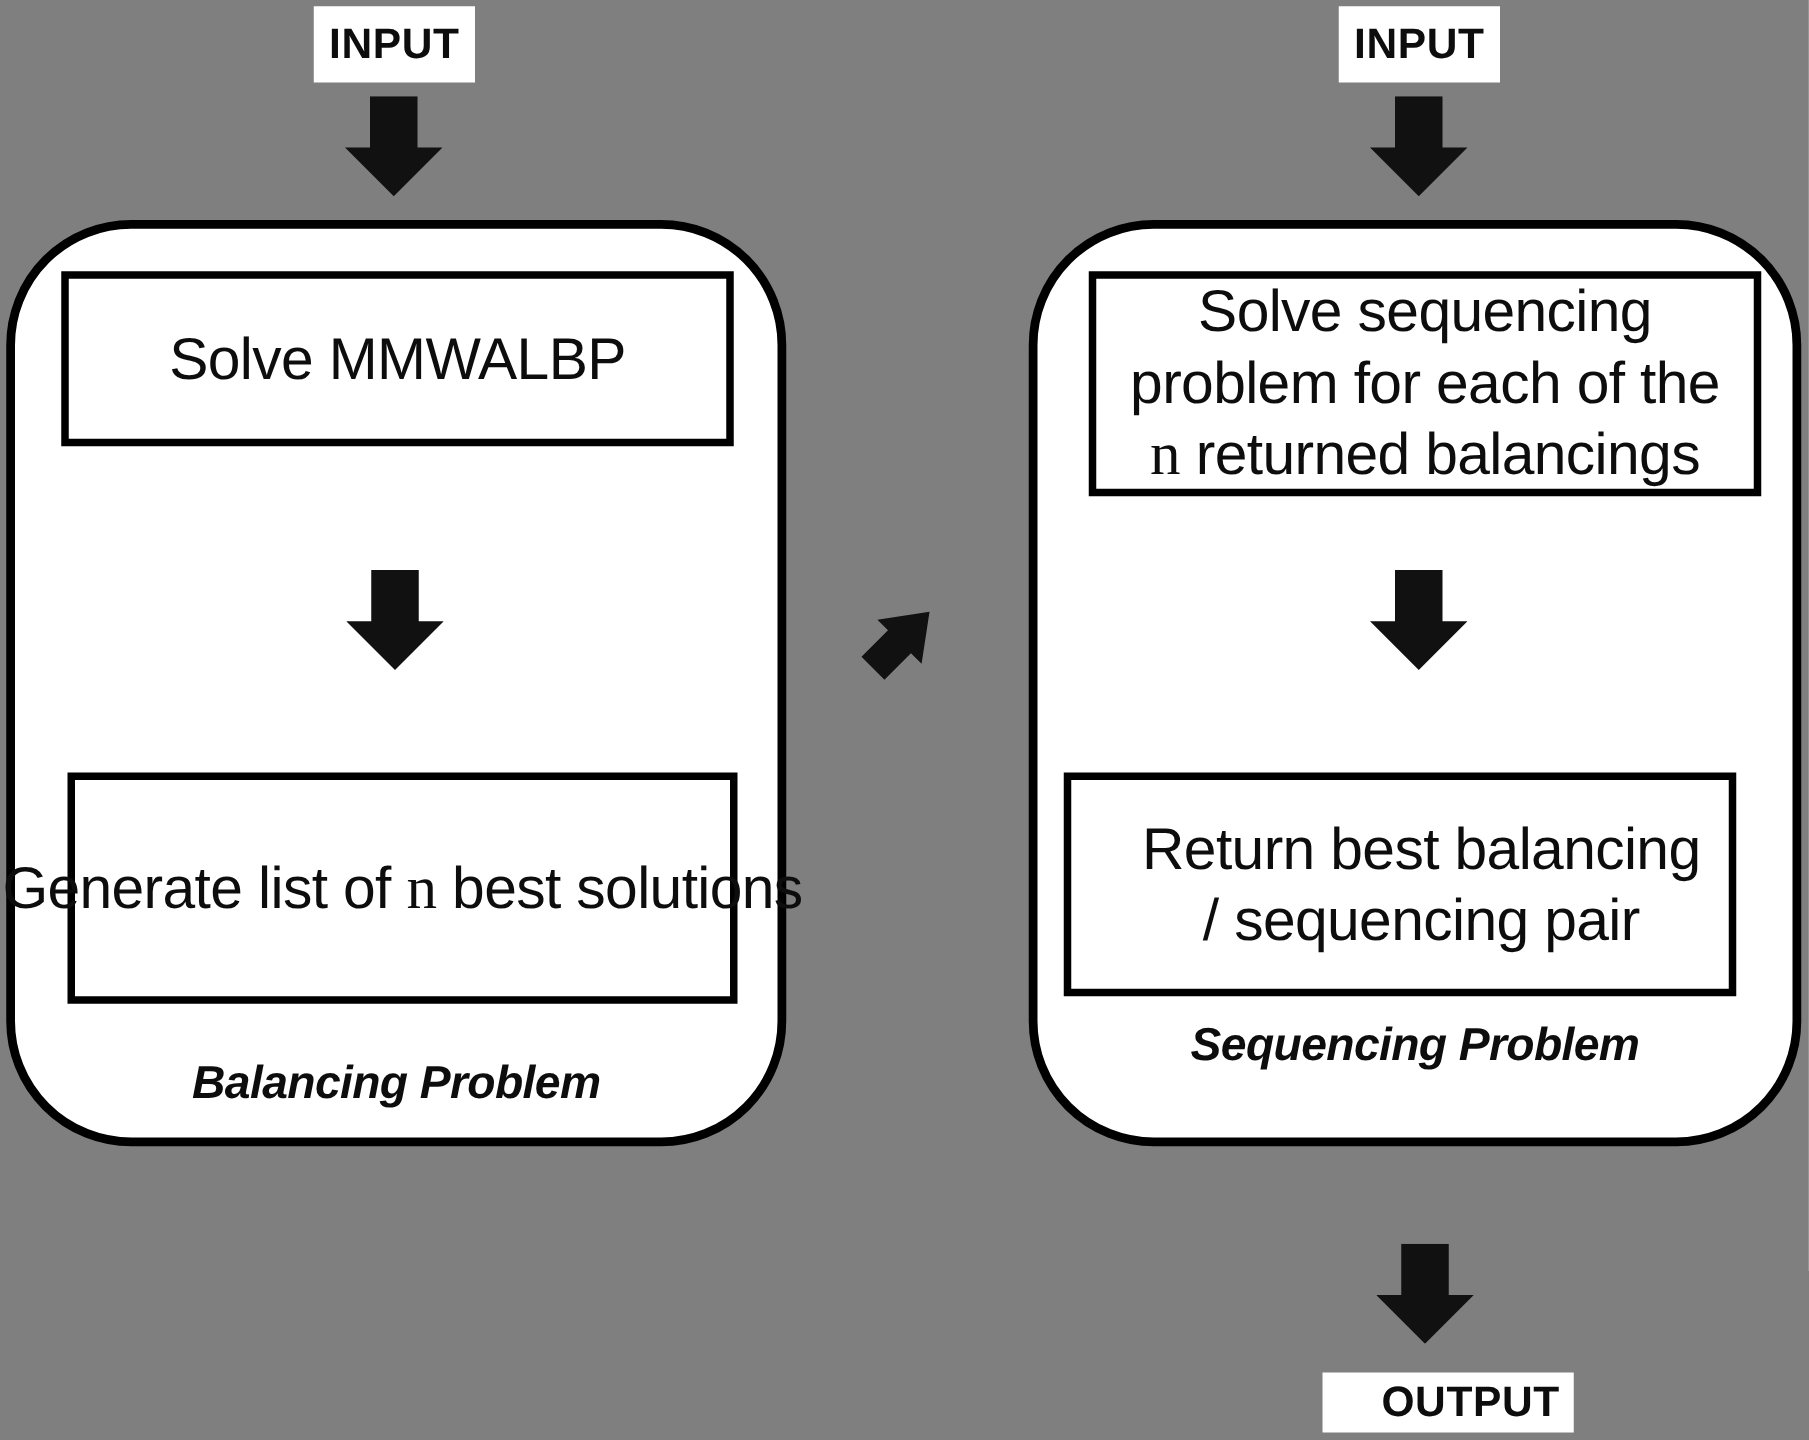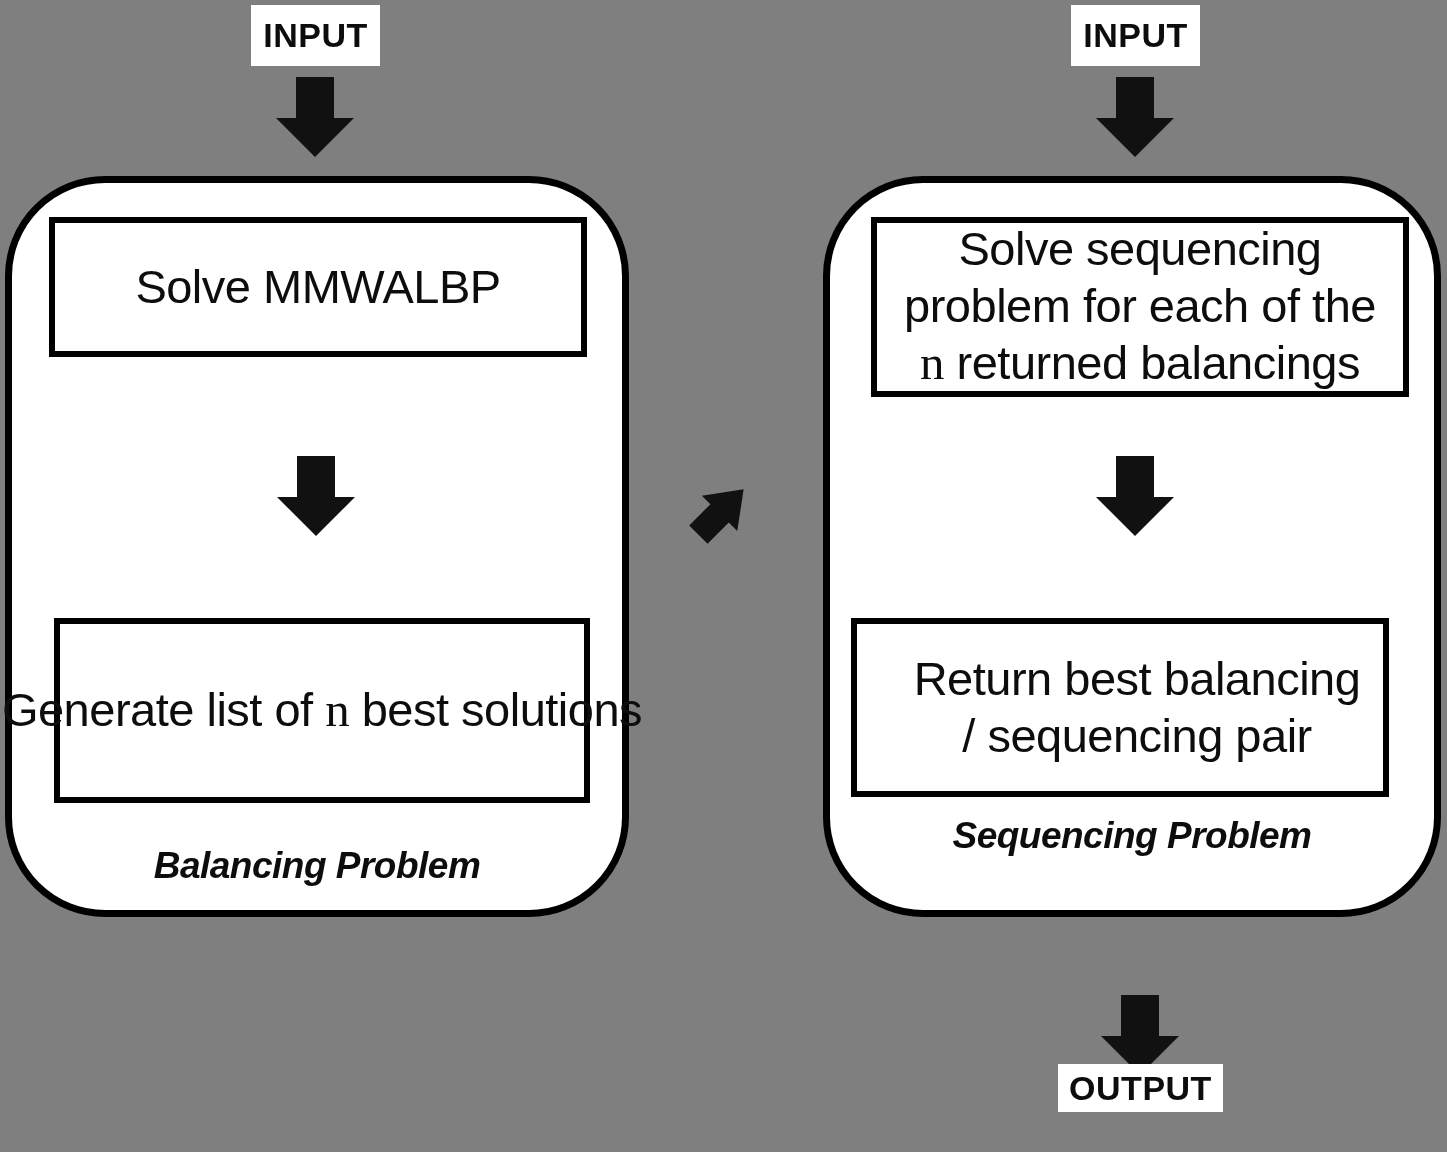--- a/index.html
+++ b/index.html
@@ -129,15 +129,15 @@
   </div>
 
   <div class="panel-title" style="left:823px; top:815px; width:618px;">Sequencing Problem</div>
 
   <div class="arrow" style="left:1101px; top:995px;">
     <svg width="78" height="80" viewBox="0 0 78 80">
       <polygon points="20,0 58,0 58,41 78,41 39,80 0,41 20,41" fill="var(--arrow, #111)"></polygon>
     </svg>
   </div>
 
-  <div class="io-label" style="left:1058px; top:1064px; width:165px; height:48px;">OUTPUT</div>
+  <div class="io-label" style="left:1058px; top:1098px; width:165px; height:48px;padding-left:36px;">OUTPUT</div>
 
 </div>
 
 </body></html>

